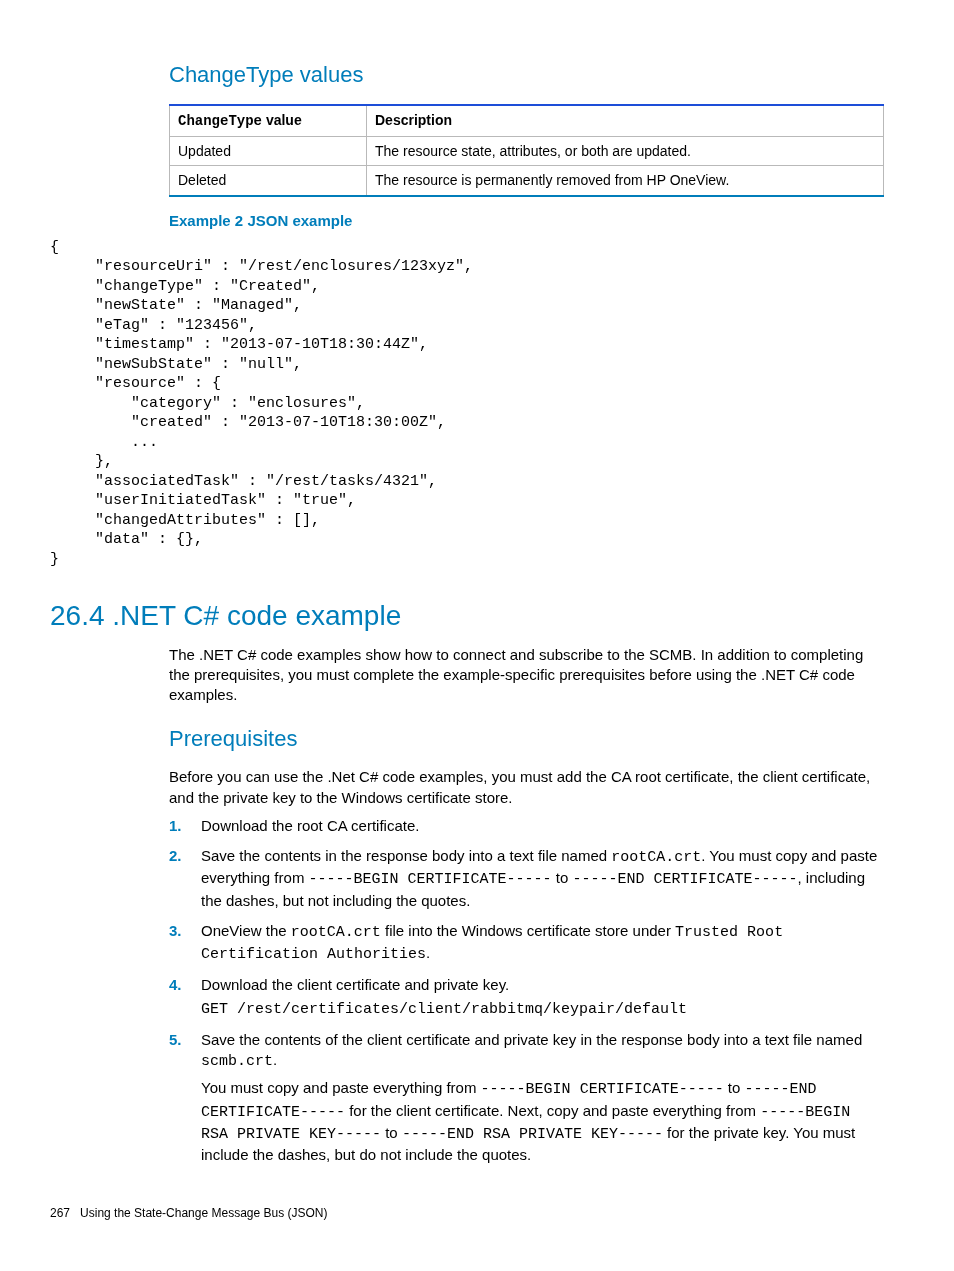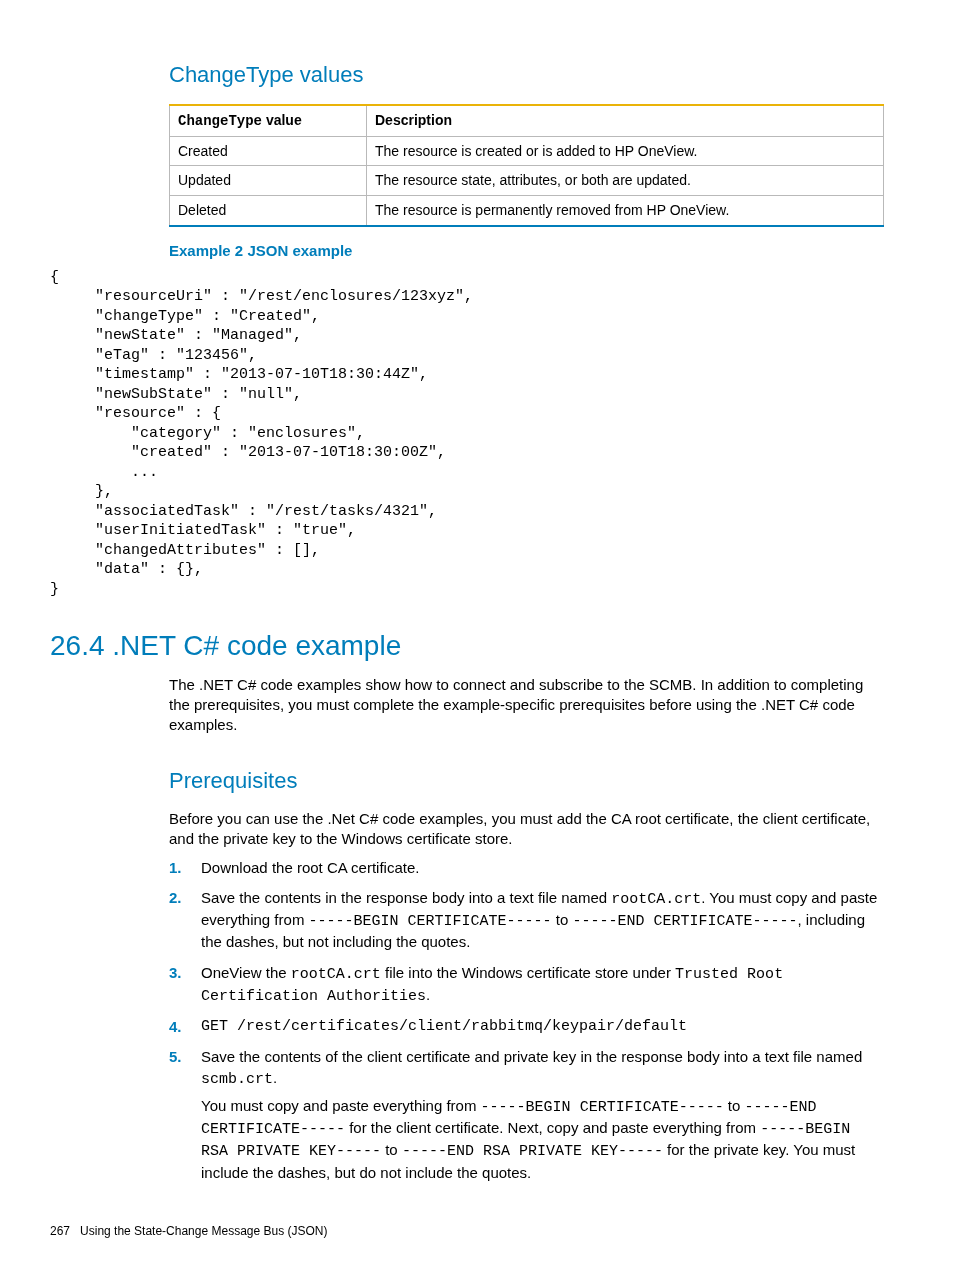--- a/index.html
+++ b/index.html
@@ -33,21 +33,21 @@
   th, td {
     border: 1px solid #b9b9b9;
     padding: 5px 8px;
     text-align: left;
     font-size: 14px;
     vertical-align: top;
   }
   th {
     background: #fff;
     font-weight: 700;
-    border-top: 2px solid #eab308;
+    border-top: 2px solid #1d4ed8;
   }
   tr:last-child td {
     border-bottom: 2px solid #007dba;
   }
   th .mono-inline, td .mono-inline {
     font-family: "Courier New", monospace;
     font-size: 14px;
   }
   .example-label {
     color: #007dba;
@@ -104,24 +104,20 @@
 
   <table>
     <thead>
       <tr>
         <th style="width:180px"><span class="mono-inline">ChangeType</span><span> value</span></th>
         <th>Description</th>
       </tr>
     </thead>
     <tbody>
       <tr>
-        <td class="mono-inline">Created</td>
-        <td>The resource is created or is added to HP OneView.</td>
-      </tr>
-      <tr>
         <td class="mono-inline">Updated</td>
         <td>The resource state, attributes, or both are updated.</td>
       </tr>
       <tr>
         <td class="mono-inline">Deleted</td>
         <td>The resource is permanently removed from HP OneView.</td>
       </tr>
     </tbody>
   </table>
 
@@ -144,39 +140,40 @@
      "userInitiatedTask" : "true",
      "changedAttributes" : [],
      "data" : {},
 }</pre>
 
 <h1 class="section-heading">26.4 .NET C# code example</h1>
 
 <div class="indent">
   <p>The .NET C# code examples show how to connect and subscribe to the SCMB. In addition to completing the prerequisites, you must complete the example-specific prerequisites before using the .NET C# code examples.</p>
 
-  <h2 class="subheading" style="margin-top:30px">Prerequisites</h2>
+  <h2 class="subheading" style="margin-top:18px">Prerequisites</h2>
 
   <p>Before you can use the .Net C# code examples, you must add the CA root certificate, the client certificate, and the private key to the Windows certificate store.</p>
 
   <ol class="steps">
     <li>
       <span class="num">1.</span>
       <span>Download the root CA certificate.</span>
     </li>
     <li>
       <span class="num">2.</span>
       <span>Save the contents in the response body into a text file named </span><span class="mono">rootCA.crt</span><span>. You must copy and paste everything from </span><span class="mono">-----BEGIN CERTIFICATE-----</span><span> to </span><span class="mono">-----END CERTIFICATE-----</span><span>, including the dashes, but not including the quotes.</span>
     </li>
     <li>
       <span class="num">3.</span>
       <span>OneView the </span><span class="mono">rootCA.crt</span><span> file into the Windows certificate store under </span><span class="mono">Trusted Root Certification Authorities</span><span>.</span>
     </li>
     <li>
       <span class="num">4.</span>
+      <span>Download the client certificate and private key.</span>
       <span class="step-code">GET /rest/certificates/client/rabbitmq/keypair/default</span>
     </li>
     <li>
       <span class="num">5.</span>
       <span>Save the contents of the client certificate and private key in the response body into a text file named </span><span class="mono">scmb.crt</span><span>.</span>
       <p style="margin-top:6px">
         <span>You must copy and paste everything from </span><span class="mono">-----BEGIN CERTIFICATE-----</span><span> to </span><span class="mono">-----END CERTIFICATE-----</span><span> for the client certificate. Next, copy and paste everything from </span><span class="mono">-----BEGIN RSA PRIVATE KEY-----</span><span> to </span><span class="mono">-----END RSA PRIVATE KEY-----</span><span> for the private key. You must include the dashes, but do not include the quotes.</span>
       </p>
     </li>
   </ol>

